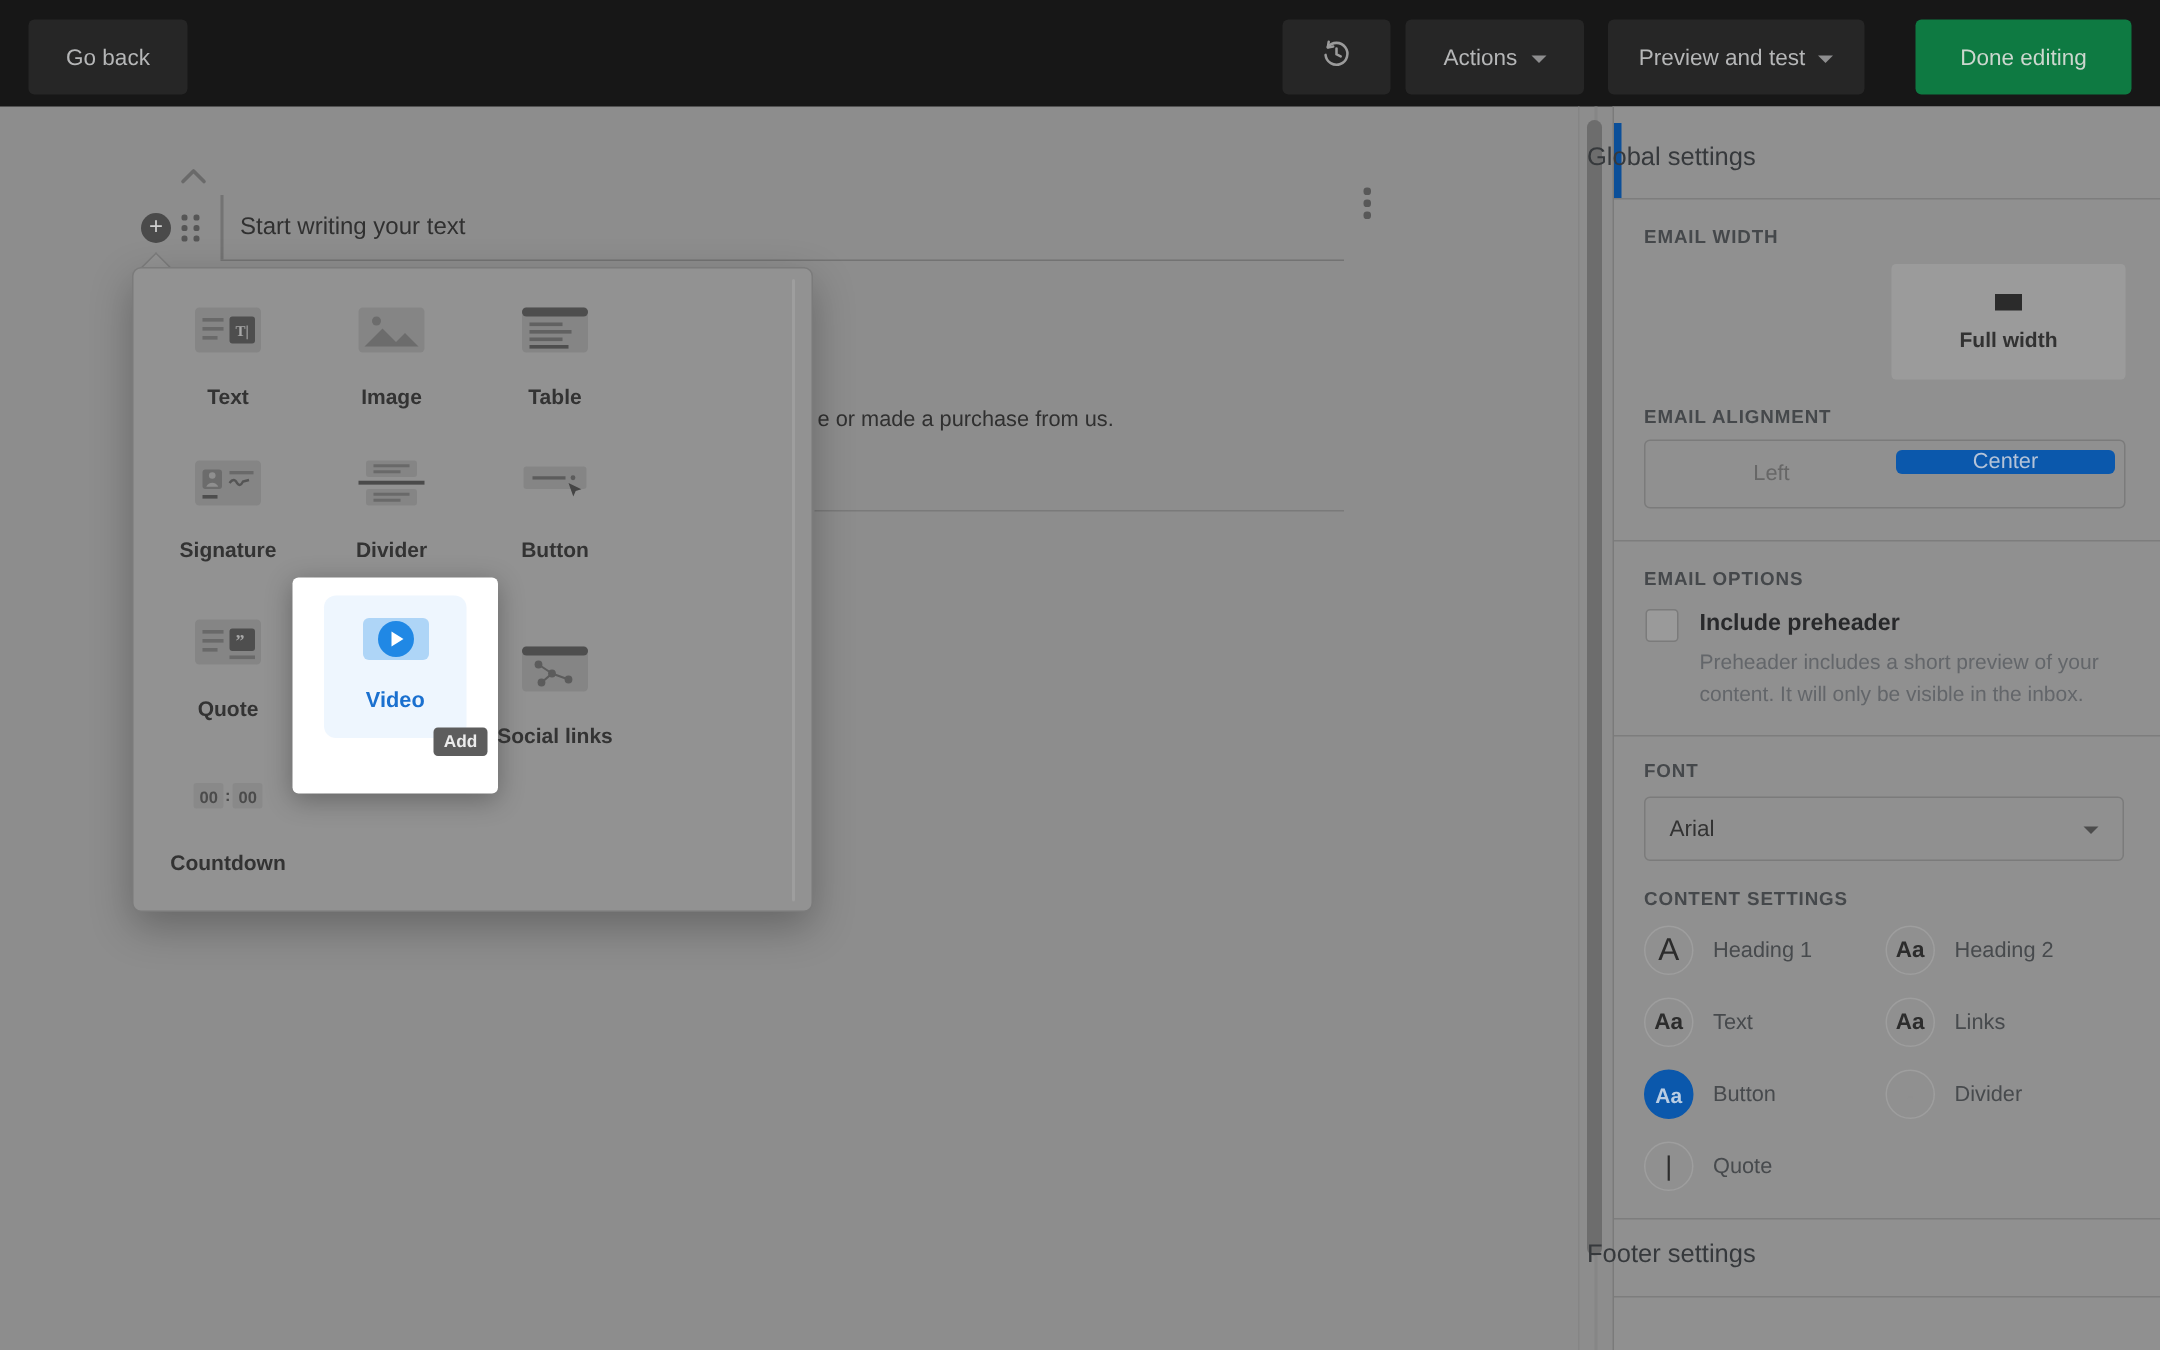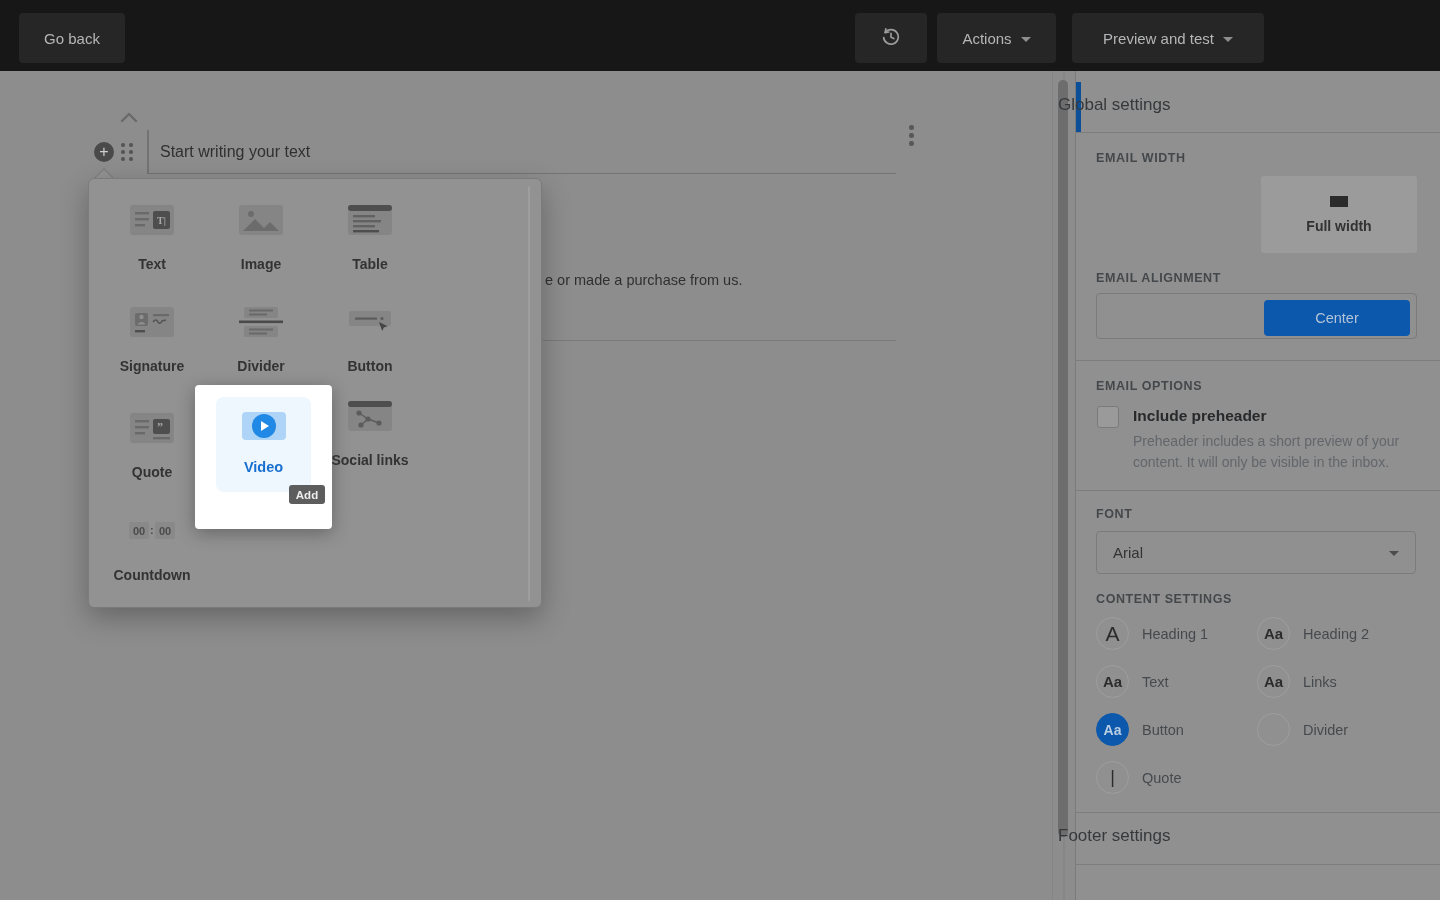--- a/index.html
+++ b/index.html
@@ -72,21 +72,21 @@
   .width-btn.sel { background:#0b58ac; }
   .width-btn.unsel { background:#9b9b9b; }
   .width-btn .wlabel { font-size:14px; font-weight:bold; }
   .sq-icon { width:13px; height:13px; background:#b9c9d6; }
   .rect-icon { width:18px; height:11px; background:#2b2b2b; margin-top:1px; }
 
   .seg-wrap { left:1096px; top:293px; width:321px; height:46px; border:1px solid #7b7b7b;
               border-radius:4px; }
   .seg-left { position:absolute; left:0; top:0; width:168px; height:44px; display:flex;
               align-items:center; justify-content:center; font-size:14.5px; color:#676767; cursor:pointer; }
-  .seg-right { position:absolute; left:167px; top:6px; width:146px; height:36px; background:#0b58ac;
+  .seg-right { position:absolute; left:167px; top:6px; width:146px; height:16px; background:#0b58ac;
                border-radius:4px; display:flex; align-items:center; justify-content:center;
                font-size:14.5px; color:#b4c3d8; cursor:pointer; }
 
   .checkbox { left:1097px; top:406px; width:22px; height:22px; border:1.5px solid #7b7b7b;
               border-radius:3px; background:#9a9a9a; cursor:pointer; }
   .preheader-title { left:1133px; top:407px; font-size:15.5px; font-weight:bold; color:#28292b; }
   .preheader-desc { left:1133px; top:431px; width:268px; font-size:14px; line-height:21px; color:#63666a; }
 
   .dropdown { left:1096px; top:531px; width:320px; height:43px; border:1px solid #7b7b7b;
               border-radius:4px; display:flex; align-items:center; padding:0 16px; cursor:pointer; }
@@ -120,23 +120,26 @@
           <path d="M6.2 7.4 A 7.3 7.3 0 1 1 4.7 12.6" fill="none" stroke="#9b9b9b" stroke-width="1.7" stroke-linecap="round"></path>
           <path d="M6.8 3.9 L6.2 7.6 L9.8 7.0" fill="none" stroke="#9b9b9b" stroke-width="1.7" stroke-linecap="round" stroke-linejoin="round"></path>
           <path d="M12 8.4 V12.2 L14.8 13.6" fill="none" stroke="#9b9b9b" stroke-width="1.7" stroke-linecap="round"></path>
         </svg>
       </span>
     </div>
     <div class="tb-btn" style="left:937px; width:119px;">
       <span>Actions</span>
       <span class="caret-down"></span>
     </div>
-    <div class="tb-btn" style="left:1072px; width:192px;">
+    <div class="tb-btn" style="left:1072px; width:171px;">
       <span>Preview and test</span>
       <span class="caret-down"></span>
+    </div>
+    <div class="tb-btn green" style="left:1277px; width:144px;">
+      <span>Done editing</span>
     </div>
   </div>
 
   <div class="abs" style="left:115px; top:110px;">
     <svg width="28" height="14" viewBox="0 0 28 14">
       <path d="M7 11 L14 4 L21 11" fill="none" stroke="#6a6a6a" stroke-width="2.4" stroke-linecap="round" stroke-linejoin="round"></path>
     </svg>
   </div>
 
   <div class="abs plus-btn">
@@ -258,21 +261,21 @@
             <div class="video-play"></div>
           </div>
       </div>
       <span class="video-label">Video</span>
     </div>
   </div>
   <div class="abs add-tip">
     <span>Add</span>
   </div>
 
-  <div class="pop-item" style="left:318px; top:399px;">
+  <div class="pop-item" style="left:318px; top:429px;">
     <svg width="48" height="34" viewBox="0 0 48 34">
       <rect x="2" y="2" width="44" height="30" rx="3" fill="#858585"></rect>
       <rect x="2" y="2" width="44" height="6" rx="3" fill="#4e4e4e"></rect>
       <circle cx="13" cy="14" r="2.6" fill="#5c5c5c"></circle>
       <circle cx="22" cy="20" r="2.6" fill="#5c5c5c"></circle>
       <circle cx="15" cy="26" r="2.6" fill="#5c5c5c"></circle>
       <circle cx="33" cy="24" r="2.6" fill="#5c5c5c"></circle>
       <path d="M13 14 L22 20 L15 26 M22 20 L33 24" stroke="#5c5c5c" stroke-width="1.4" fill="none"></path>
     </svg>
     <span class="pop-label">Social links</span>
@@ -295,20 +298,21 @@
   <div class="sb-div" style="top:132px;"></div>
 
   <div class="sb-label" style="top:151px;">EMAIL WIDTH</div>
   <div class="width-btn unsel" style="left:1261px;">
     <span class="rect-icon"></span>
     <span class="wlabel" style="color:#323232;">Full width</span>
   </div>
 
   <div class="sb-label" style="top:271px;">EMAIL ALIGNMENT</div>
   <div class="abs seg-wrap">
+    <div class="seg-left">Left</div>
     <div class="seg-right">Center</div>
   </div>
   <div class="sb-div" style="top:360px;"></div>
 
   <div class="sb-label" style="top:379px;">EMAIL OPTIONS</div>
   <div class="abs checkbox"></div>
   <div class="abs preheader-title">Include preheader</div>
   <div class="abs preheader-desc">Preheader includes a short preview of your content. It will only be visible in the inbox.</div>
   <div class="sb-div" style="top:490px;"></div>
 

